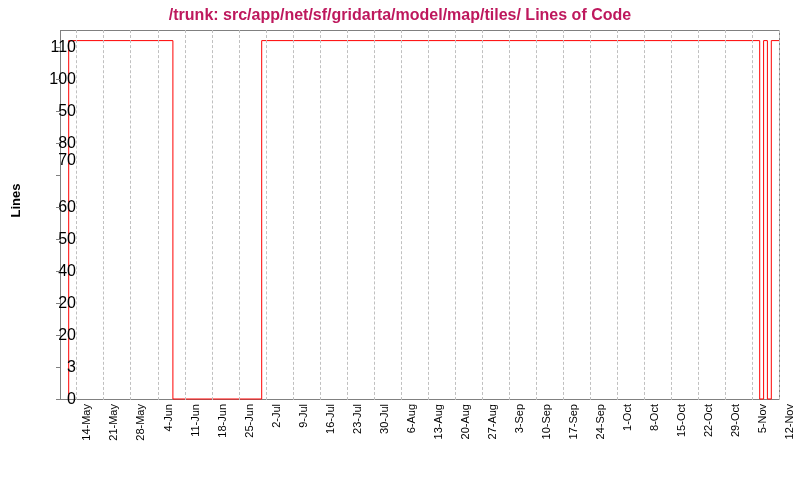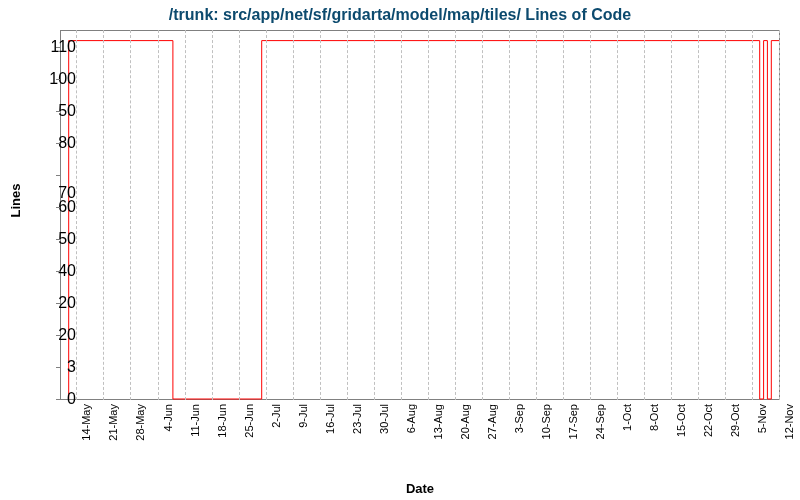--- a/index.html
+++ b/index.html
@@ -17,21 +17,21 @@
     height: 500px;
   }
   .title {
     position: absolute;
     top: 6px;
     left: 0;
     width: 100%;
     text-align: center;
     font-weight: bold;
     font-size: 16px;
-    color: #0c4a6e;
+    color: #be185d;
   }
   .plot-area {
     position: absolute;
     left: 60px;
     top: 30px;
     width: 720px;
     height: 370px;
     border: 1px solid #808080;
     box-sizing: border-box;
   }
@@ -112,37 +112,36 @@
   <div class="ylabel">
     <span>Lines</span>
   </div>
 
   <div class="plot-area">
     <svg class="data-line" viewBox="0 0 718 368" preserveAspectRatio="none">
       <polyline id="series-path" fill="none" stroke="#ff0000" stroke-width="1" points="7.7,368.0 7.7,9.6 111.9,9.6 111.9,368.0 200.7,368.0 200.7,9.6 698.7,9.6 698.7,368.0 702.6,368.0 702.6,9.6 706.4,9.6 706.4,368.0 710.3,368.0 710.3,9.6 718.0,9.6"></polyline>
     </svg>
   </div>
 
-  <div class="xlabel">Date</div>
 
 <div class="ytick" style="top: 399px;">0</div>
     <div class="ytick-line" style="top: 399px;"></div>
     <div class="ytick" style="top: 367px;">3</div>
     <div class="ytick-line" style="top: 367px;"></div>
     <div class="ytick" style="top: 335px;">20</div>
     <div class="ytick-line" style="top: 335px;"></div>
     <div class="ytick" style="top: 303px;">20</div>
     <div class="ytick-line" style="top: 303px;"></div>
     <div class="ytick" style="top: 271px;">40</div>
     <div class="ytick-line" style="top: 271px;"></div>
     <div class="ytick" style="top: 239px;">50</div>
     <div class="ytick-line" style="top: 239px;"></div>
     <div class="ytick" style="top: 207px;">60</div>
     <div class="ytick-line" style="top: 207px;"></div>
-    <div class="ytick" style="top: 193px;">70</div>
+    <div class="ytick" style="top: 160px;">70</div>
     <div class="ytick-line" style="top: 175px;"></div>
     <div class="ytick" style="top: 143px;">80</div>
     <div class="ytick-line" style="top: 143px;"></div>
     <div class="ytick" style="top: 111px;">50</div>
     <div class="ytick-line" style="top: 111px;"></div>
     <div class="ytick" style="top: 79px;">100</div>
     <div class="ytick-line" style="top: 79px;"></div>
     <div class="ytick" style="top: 47px;">110</div>
     <div class="ytick-line" style="top: 47px;"></div>
     <div class="grid-v" style="left: 76.4409px;"></div>

